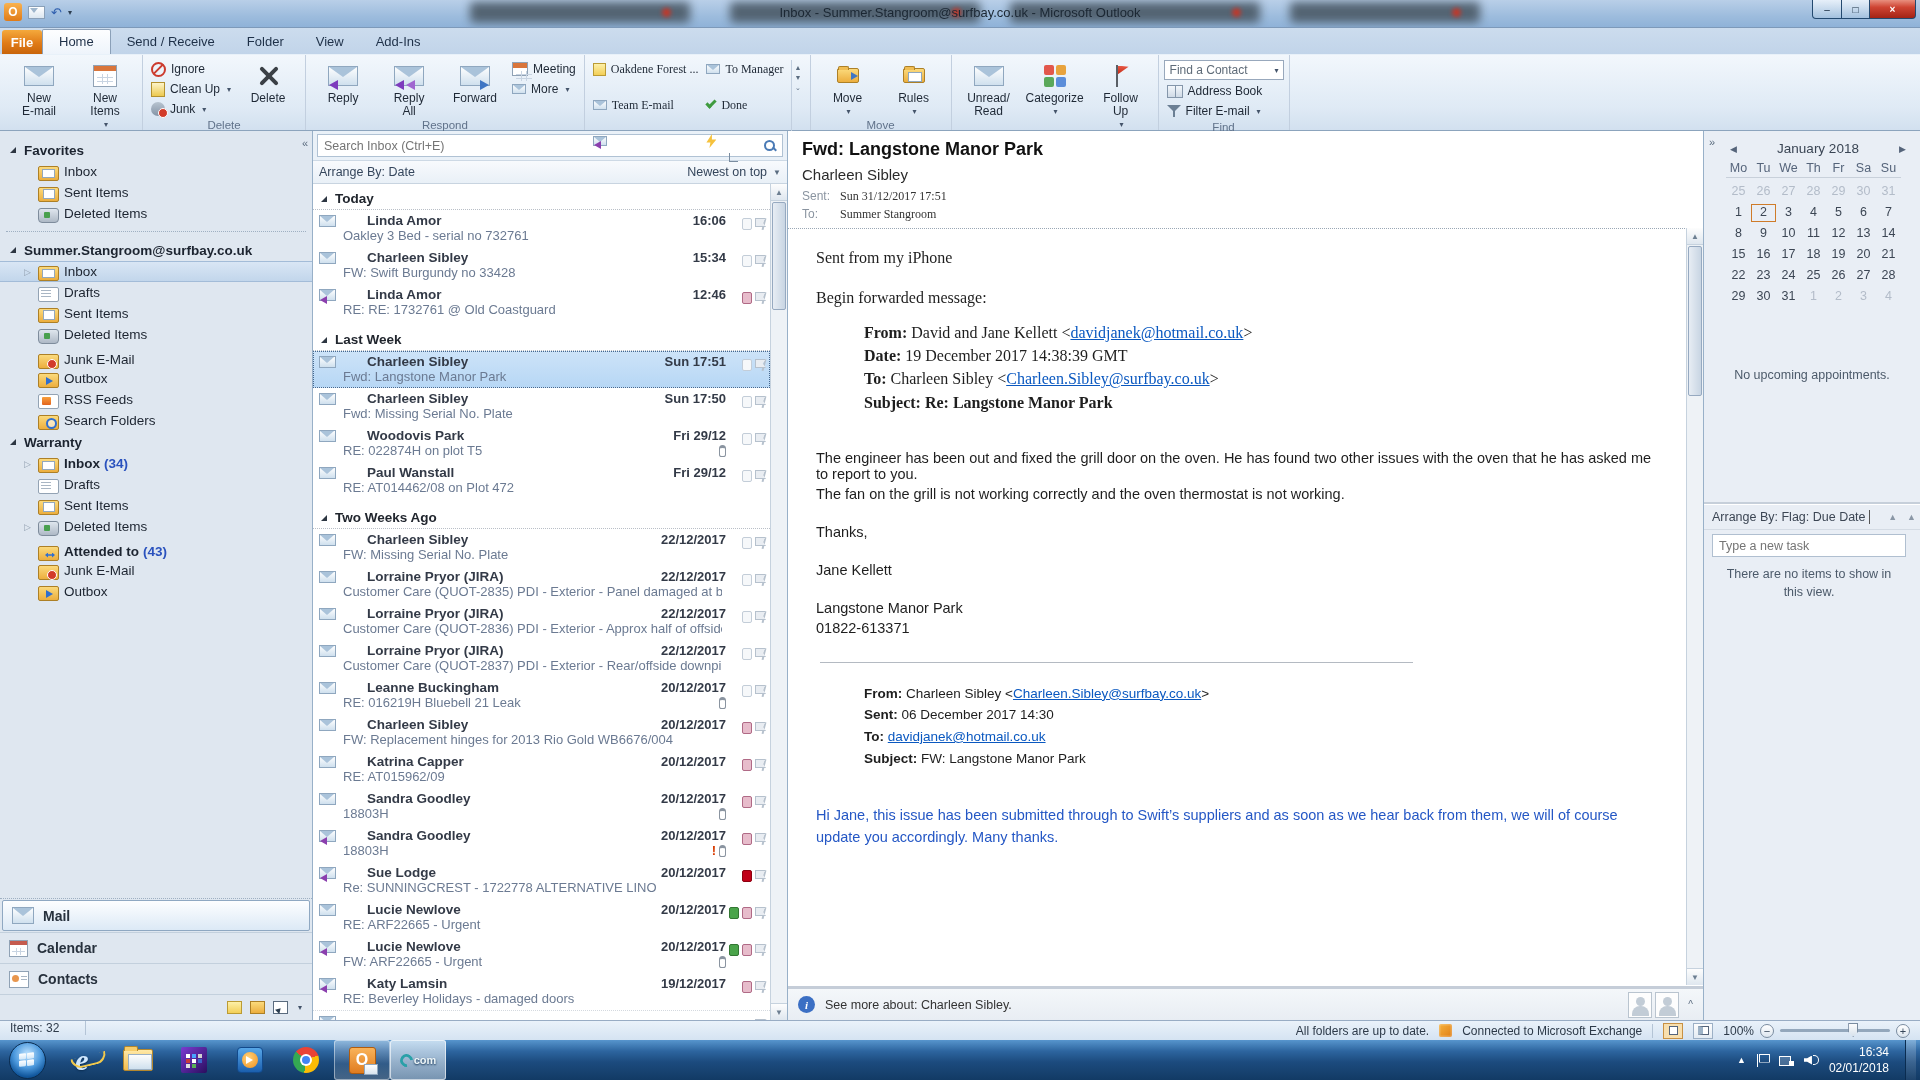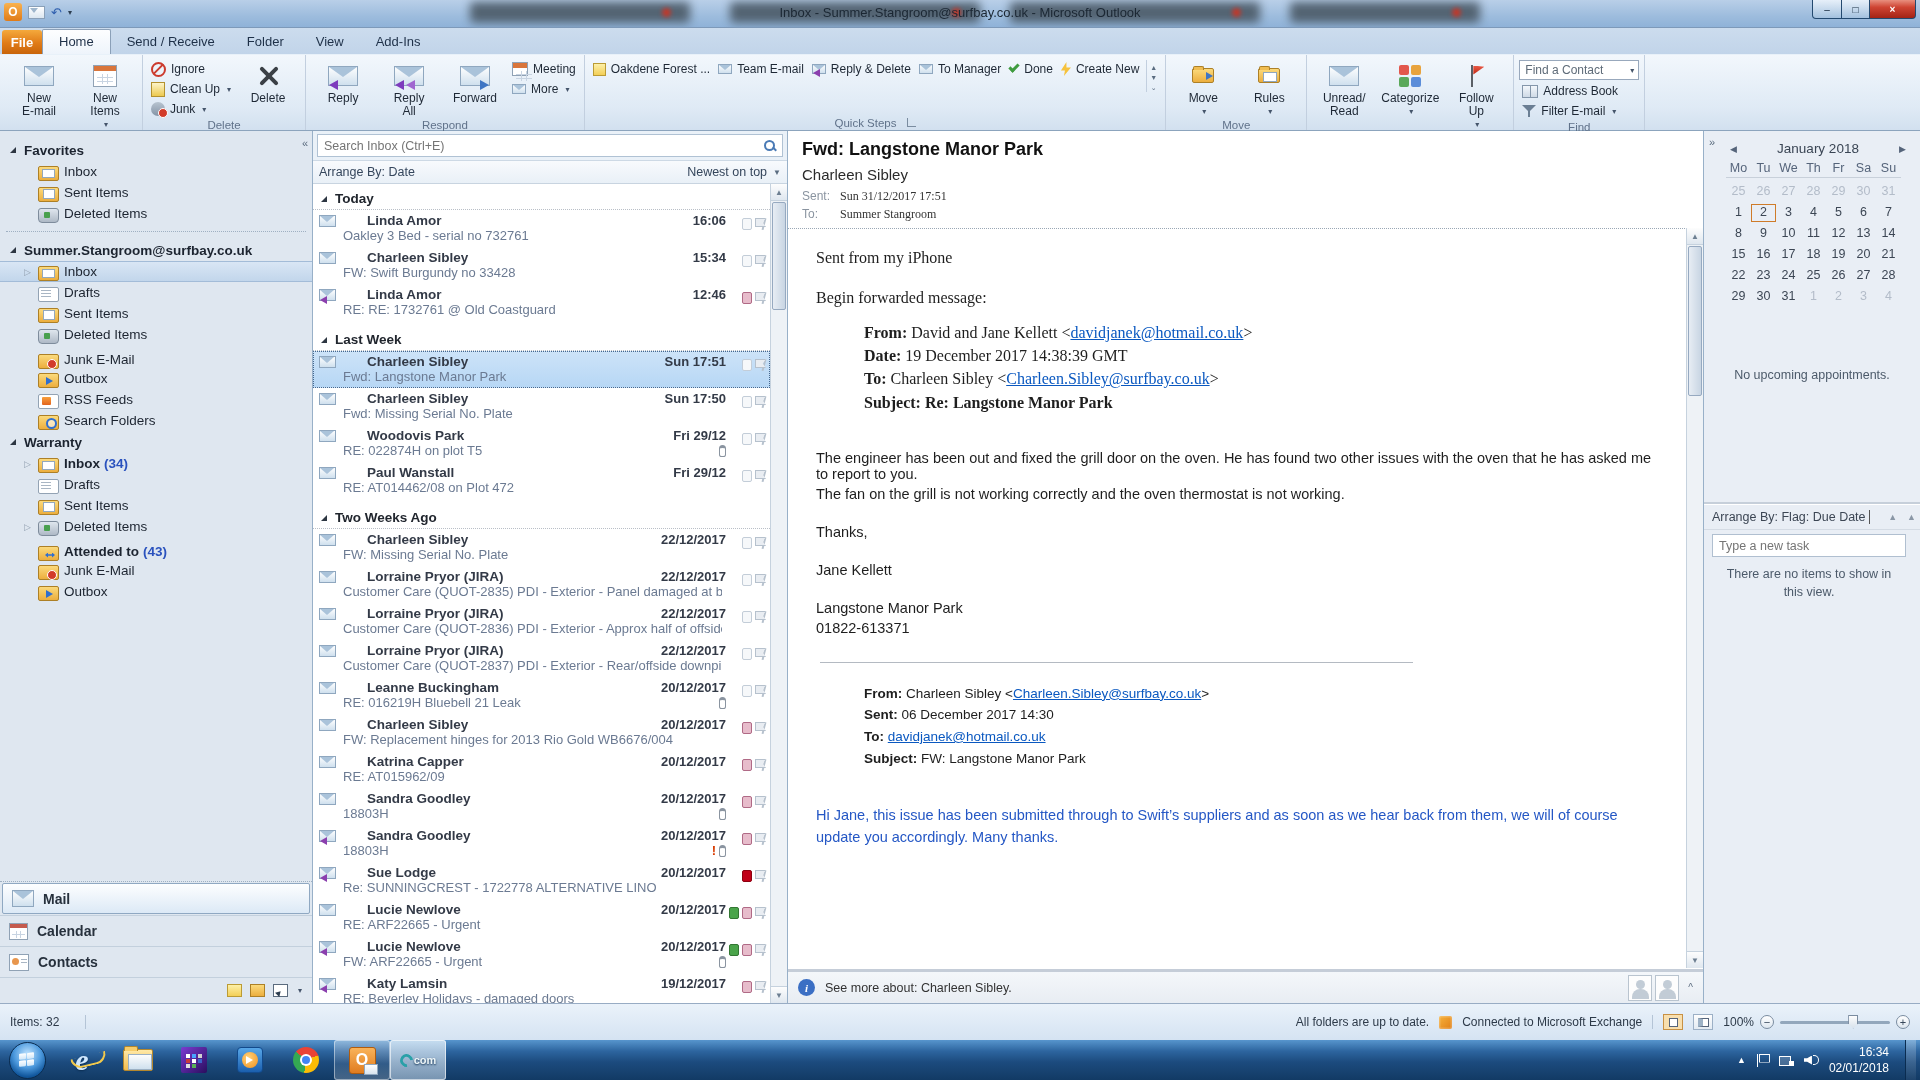--- a/index.html
+++ b/index.html
@@ -39,21 +39,21 @@
   .rgroup{display:flex;flex-direction:column;border-right:1px solid #c2cfdf;padding:2px 5px 0;}
   .gbody{flex:1;display:flex;align-items:flex-start;gap:2px;}
   .glabel{height:15px;font-size:11.5px;color:#60728a;text-align:center;line-height:14px;}
   .rlb{width:64px;display:flex;flex-direction:column;align-items:center;padding-top:2px;font-size:12px;line-height:13px;
     text-align:center;color:#1e2835;white-space:pre-line;}
   .rlb .icbox{height:33px;display:flex;align-items:center;}
   .rcol{display:flex;flex-direction:column;justify-content:flex-start;gap:2px;padding-top:3px;}
   .rsb{display:flex;align-items:center;gap:5px;font-size:12px;height:18px;padding:0 3px;color:#1e2835;white-space:nowrap;}
   .dd{font-size:8px;color:#44546a;margin-left:2px;}
   .qs-grid{display:flex;gap:2px;padding-top:3px;}
-  .qs-col{display:flex;flex-direction:row;gap:2px;}
+  .qs-col{display:flex;flex-direction:column;gap:18px;font-family:Liberation Serif, serif;}
   .qs-rail{width:14px;display:flex;flex-direction:column;align-items:center;gap:3px;padding-top:4px;
     border-left:1px solid #c2cfdf;margin-left:2px;font-size:7px;color:#5a6c80;}
   .combo{width:120px;height:20px;background:#fff;border:1px solid #98a8bc;display:flex;align-items:center;
     font-size:12px;color:#5e6b78;padding-left:5px;justify-content:space-between;}
   .combo .dd{padding-right:4px;}
   .launcher{width:9px;height:9px;border-left:1px solid #7a8ca0;border-bottom:1px solid #7a8ca0;position:relative;margin-left:4px;}
 
   
   .env{width:17px;height:12px;background:linear-gradient(#fefefe,#cfe0ee);border:1px solid #8fa7bf;position:relative;flex:none;}
   .env::before{content:"";position:absolute;left:0;top:0;width:0;height:0;border-left:7.5px solid transparent;
@@ -249,22 +249,22 @@
   .no-appt{text-align:center;color:#4c5a6a;margin-top:62px;}
   .todo-split{margin-top:120px;border-top:2px solid #c6cfda;border-bottom:1px solid #fff;}
   .arrange{display:flex;align-items:center;height:25px;padding:0 4px 0 8px;color:#3c4654;border-bottom:1px solid #d4dbe4;}
   .arrange .cursor{width:1px;height:14px;background:#555;margin-left:3px;}
   .arrange .sorts{margin-left:auto;display:flex;gap:10px;color:#8a97a6;font-size:9px;}
   .newtask{margin:4px 14px 0 8px;height:23px;background:#fff;border:1px solid #b0bfd0;display:flex;align-items:center;}
   .newtask input{flex:1;border:none;outline:none;font-size:12.5px;color:#8a94a0;padding:0 6px;background:transparent;font-family:"Liberation Sans",sans-serif;}
   .todo-empty{margin:8px 18px 0 12px;text-align:center;color:#4c5a6a;line-height:1.45;}
 
   
-  .statusbar{height:37px;background:linear-gradient(#eaf2fa,#d5e3f2);border-top:1px solid #98acc4;display:flex;
-    align-items:center;font-size:12px;color:#2d3a49;padding:0 10px;gap:26px;}
+  .statusbar{height:20px;background:linear-gradient(#eaf2fa,#d5e3f2);border-top:1px solid #98acc4;display:flex;
+    font-size:12px;color:#2d3a49;padding:0 10px;gap:26px;}
   .sb-sep{width:1px;height:14px;background:#b4c4d6;}
   .sb-right{margin-left:auto;display:flex;align-items:center;gap:10px;}
   .xch-ic{width:13px;height:13px;background:linear-gradient(135deg,#f6b13c,#e07f17);border-radius:2px;transform:rotate(0deg);
     box-shadow:inset 0 0 0 1.5px #fff3;}
   .view-btn{width:20px;height:16px;border:1px solid #9cb0c6;background:linear-gradient(#fdfdfd,#e3ebf3);display:flex;
     align-items:center;justify-content:center;}
   .view-btn.active{background:#f8dfae;border-color:#c89144;}
   .vb-ic{width:9px;height:9px;border:1px solid #55647a;background:#fff;}
   .vb-ic.book{width:11px;border-left:5px solid #9db2c6;}
   .zoomctl{display:flex;align-items:center;gap:6px;}

